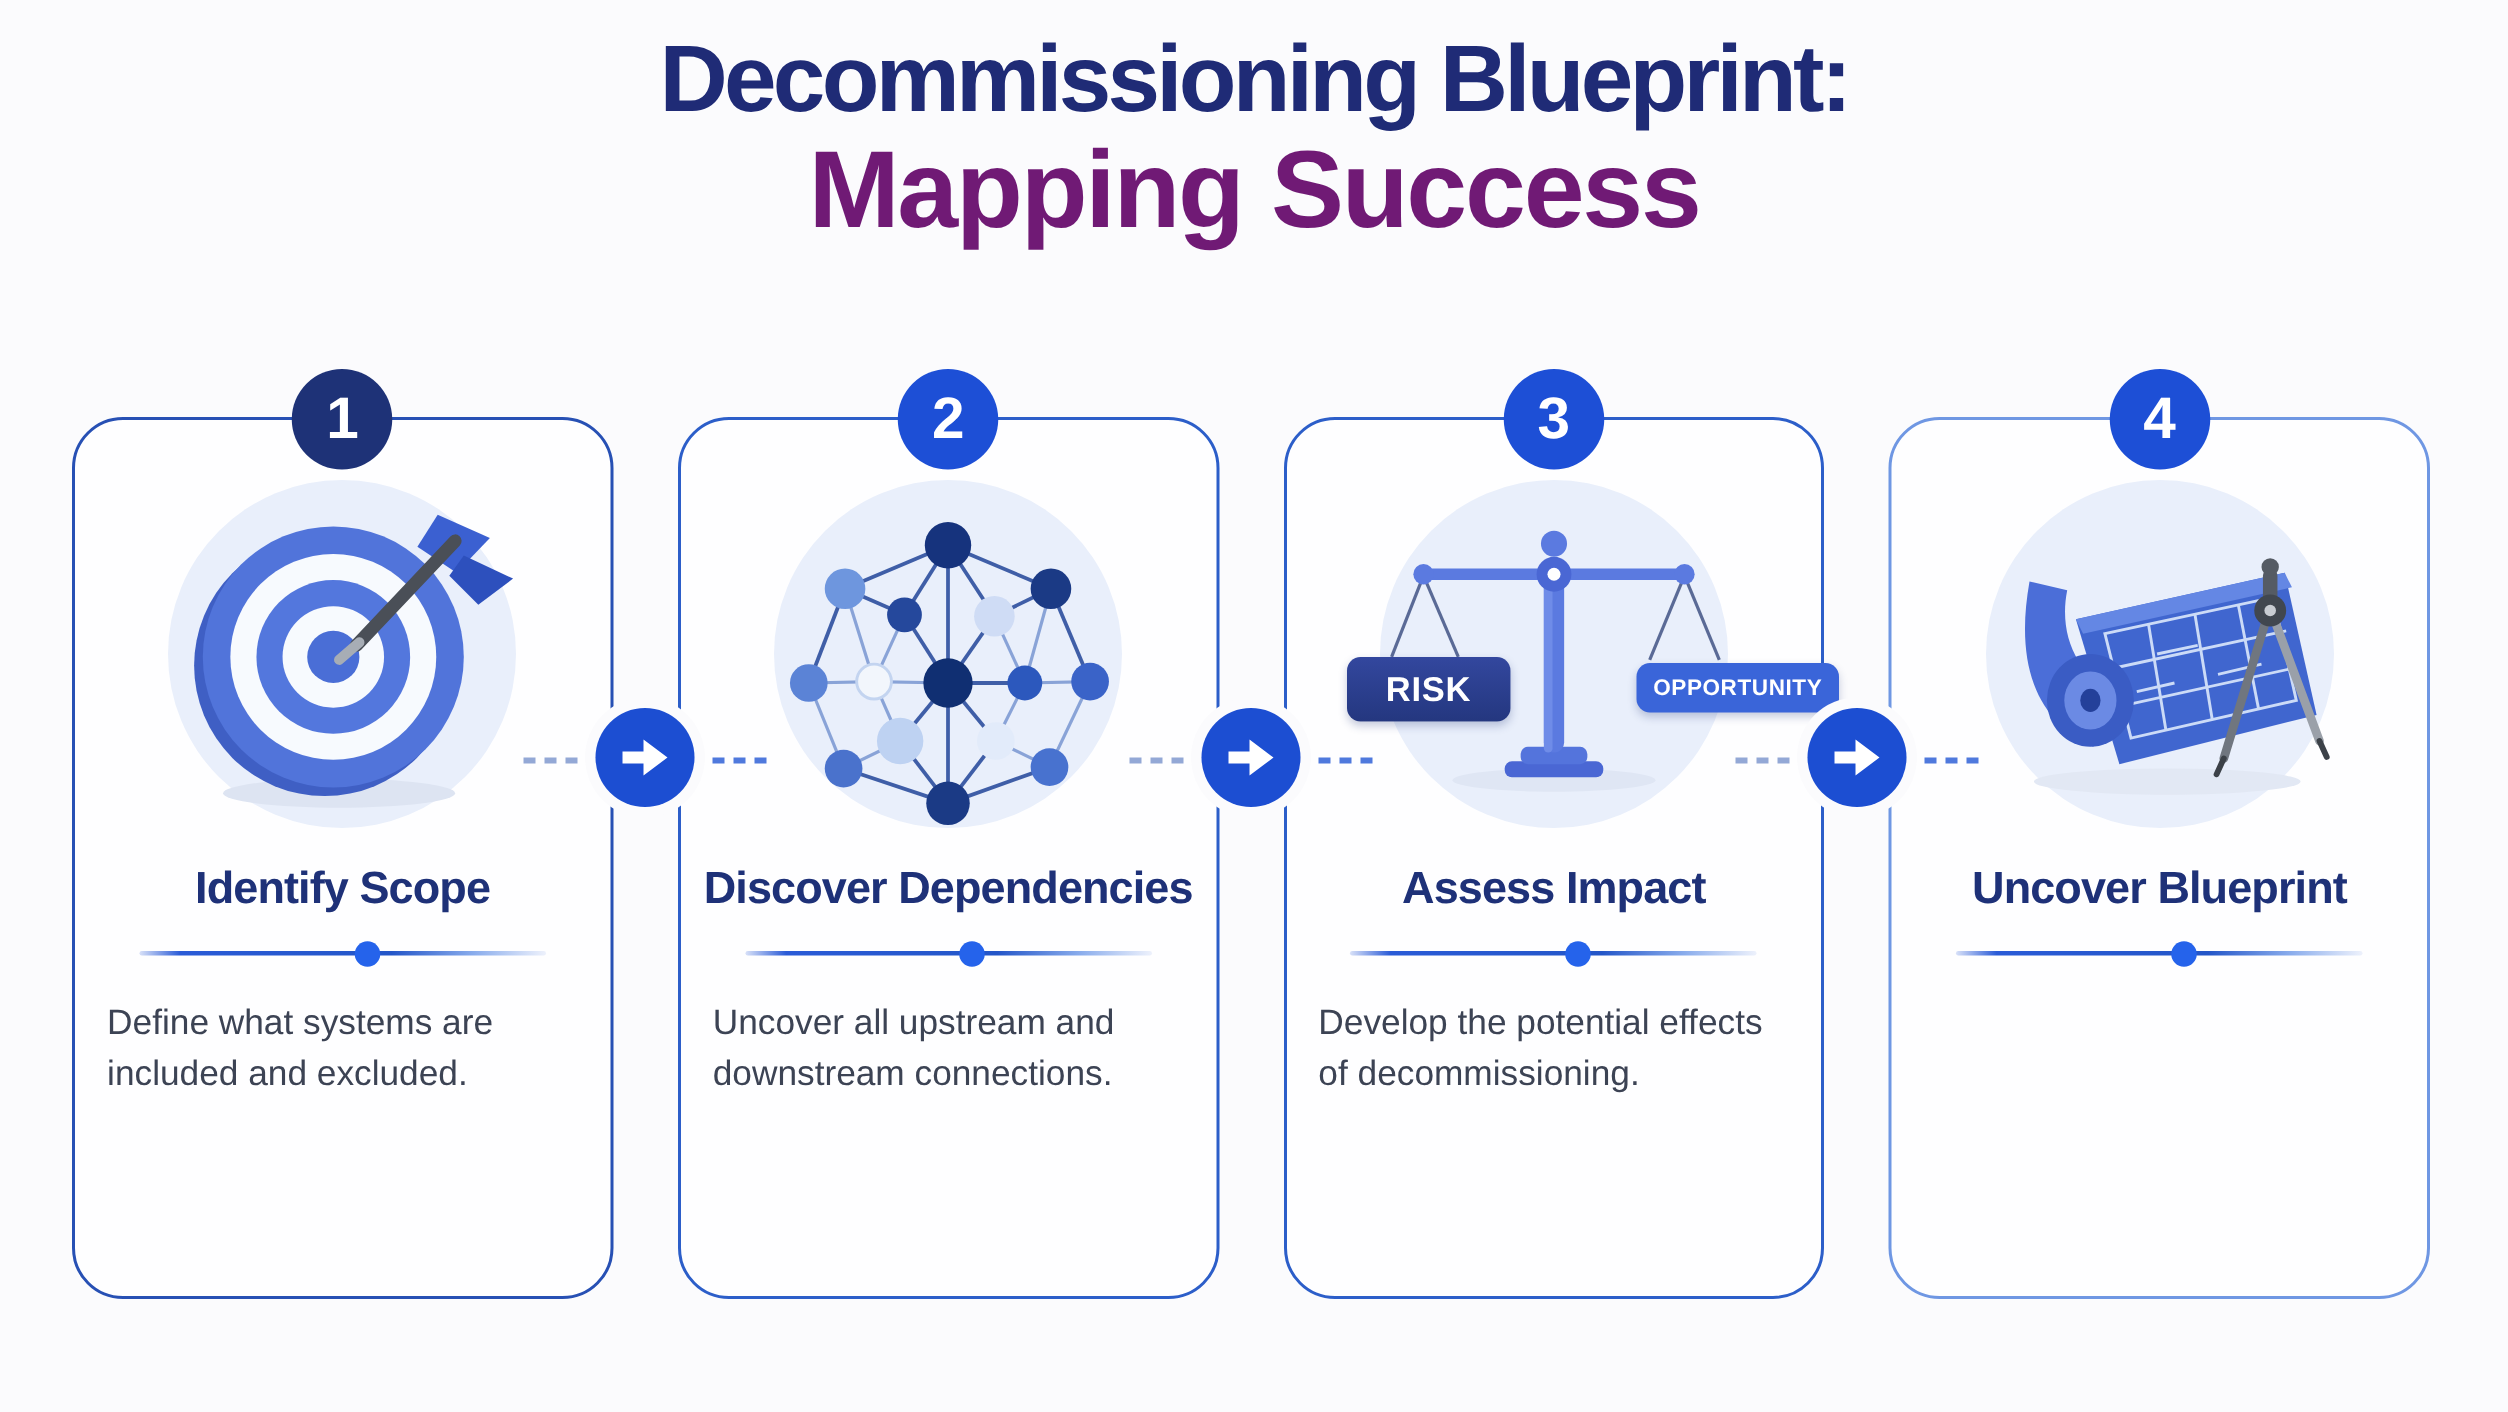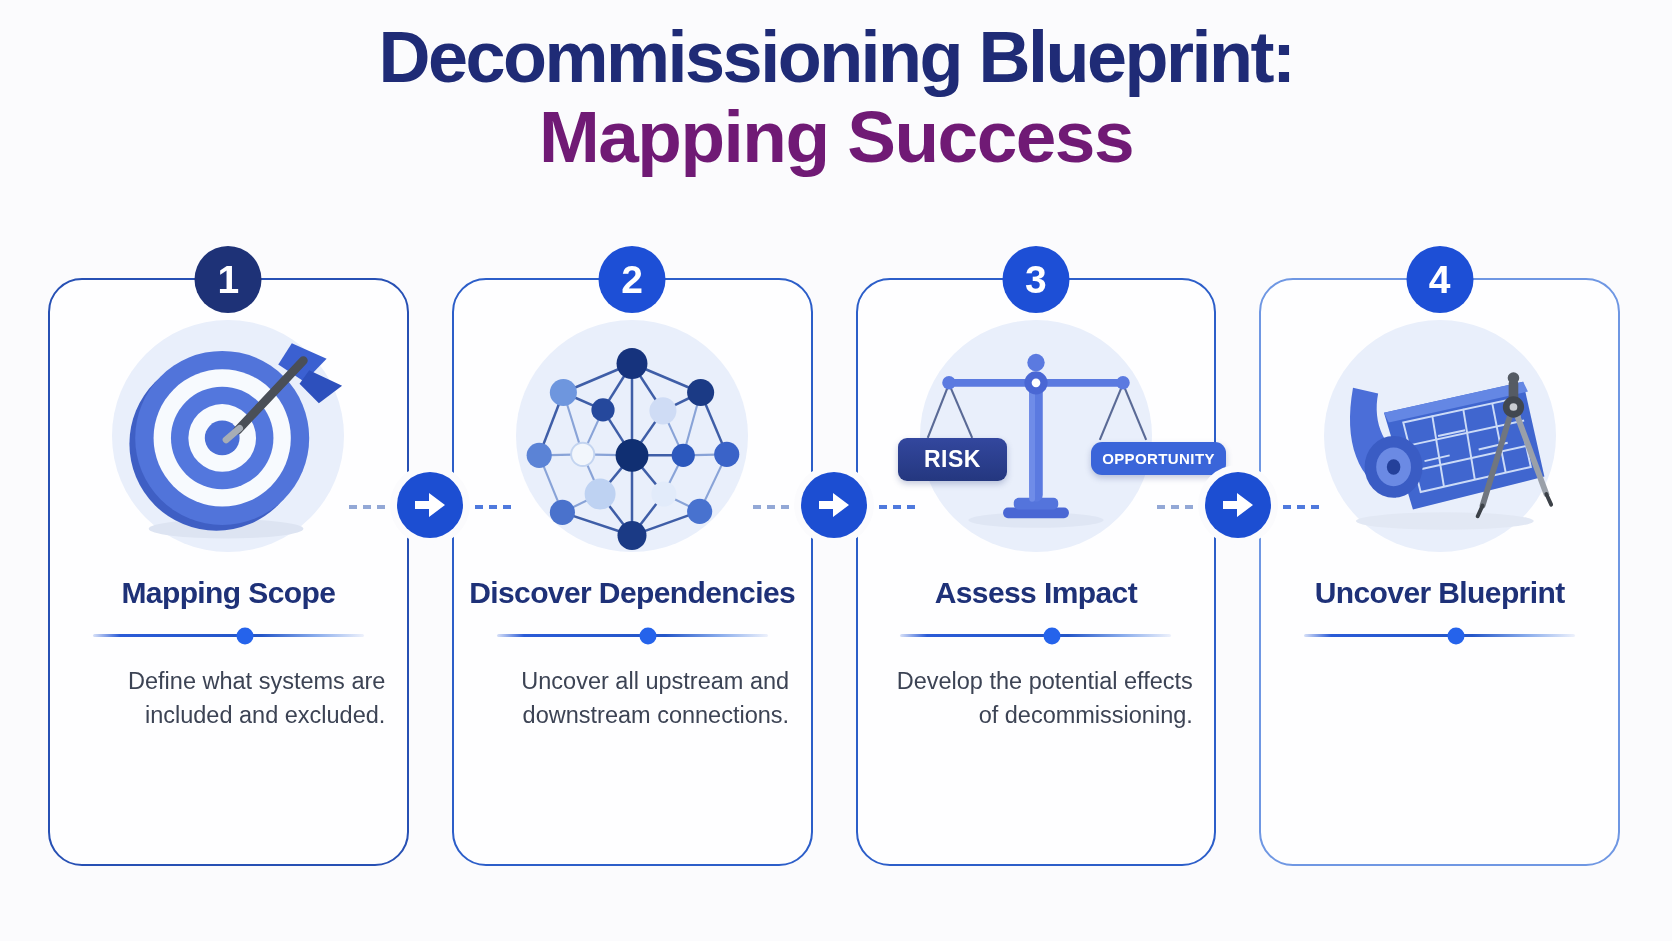--- a/index.html
+++ b/index.html
@@ -4,21 +4,21 @@
 <style>
   html,body{margin:0;padding:0;}
   body{
     width:1672px;height:941px;position:relative;overflow:hidden;
     background:#fbfbfd;
     font-family:"Liberation Sans", sans-serif;
   }
   
   .header{ text-align:center; padding-top:20px; }
   .title-line1{
-    display:block; font-size:72px; font-weight:bold; letter-spacing:-2.5px;
+    display:block; font-size:63px; font-weight:bold; letter-spacing:-2.5px;
     color:#1f2b76; line-height:1.05;
   }
   .title-line2{
     display:block; font-size:73px; font-weight:bold; letter-spacing:-1.5px;
     color:#701a75; line-height:1.12;
   }
   
   .cards-row{
     position:absolute; left:48px; right:52px; top:278px; height:588px;
     display:flex; gap:43px;
@@ -52,37 +52,37 @@
     position:absolute; color:#ffffff; font-weight:bold; text-align:center;
     border-radius:9px; white-space:nowrap; z-index:3;
     box-shadow:0 3px 6px rgba(30,50,120,.25);
   }
   .tag-risk{
     left:-22px; top:118px; background:linear-gradient(#33479e,#24377f);
     font-size:23px; padding:8px 26px; letter-spacing:.5px;
   }
   .tag-opportunity{
     right:-74px; top:122px; background:#3a65d9;
-    font-size:15px; padding:8px 11px; letter-spacing:.4px;border-radius:11px;
+    font-size:15px; padding:8px 11px; letter-spacing:.4px;
   }
   
   .card-title{
     margin:24px 0 0; text-align:center; font-size:30px; font-weight:bold;
     letter-spacing:-0.6px; color:#1e3178;
   }
   .divider{
     position:relative; width:76%; height:3px; margin:24px auto 0; border-radius:2px;
     background:linear-gradient(90deg, rgba(42,91,215,.18) 0%, #2a5bd7 10%, #2456c8 62%, #88abec 82%, rgba(42,91,215,.08) 100%);
   }
   .divider .dot{
     position:absolute; left:56%; top:50%; transform:translate(-50%,-50%);
     width:17px; height:17px; border-radius:50%; background:#2563eb; display:block;
   }
   .card-desc{
-    margin:27px auto 0; max-width:88%; text-align:right;
+    margin:27px auto 0; max-width:88%; text-align:left;
     font-size:23.5px; line-height:1.45; color:#3c4354;
   }
   
   .connector{
     position:absolute; top:227px; transform:translate(-50%,-50%);
     width:66px; height:66px; border-radius:50%; background:#1c4ed2;
     box-shadow:0 0 0 7px #fbfbfd;
     display:flex; align-items:center; justify-content:center; z-index:5;
   }
   .connector::before, .connector::after{
@@ -118,21 +118,21 @@
         <circle cx="114" cy="122" r="71" fill="#f7fafe"></circle>
         <circle cx="114" cy="122" r="53" fill="#5377dd"></circle>
         <circle cx="114" cy="122" r="35" fill="#f7fafe"></circle>
         <circle cx="114" cy="122" r="18" fill="#4a6ed6"></circle>
         <polygon points="186,24 222,40 199,64 172,46" fill="#3b60d1"></polygon>
         <polygon points="204,52 238,68 214,86 194,66" fill="#2d50bd"></polygon>
         <line x1="198" y1="42" x2="130" y2="114" stroke="#4a4f57" stroke-width="9" stroke-linecap="round"></line>
         <line x1="132" y1="112" x2="118" y2="124" stroke="#a7adb5" stroke-width="7" stroke-linecap="round"></line>
       </svg>
     </div>
-    <h2 class="card-title">Mapping Scope</h2>
+    <h2 class="card-title">Identify Scope</h2>
     <div class="divider">
         <span class="dot"></span>
       </div>
     <p class="card-desc">Define what systems are included and excluded.</p>
   </section>
 
   <section class="card card-2">
     <div class="badge badge-blue">
       <span>2</span>
     </div>

